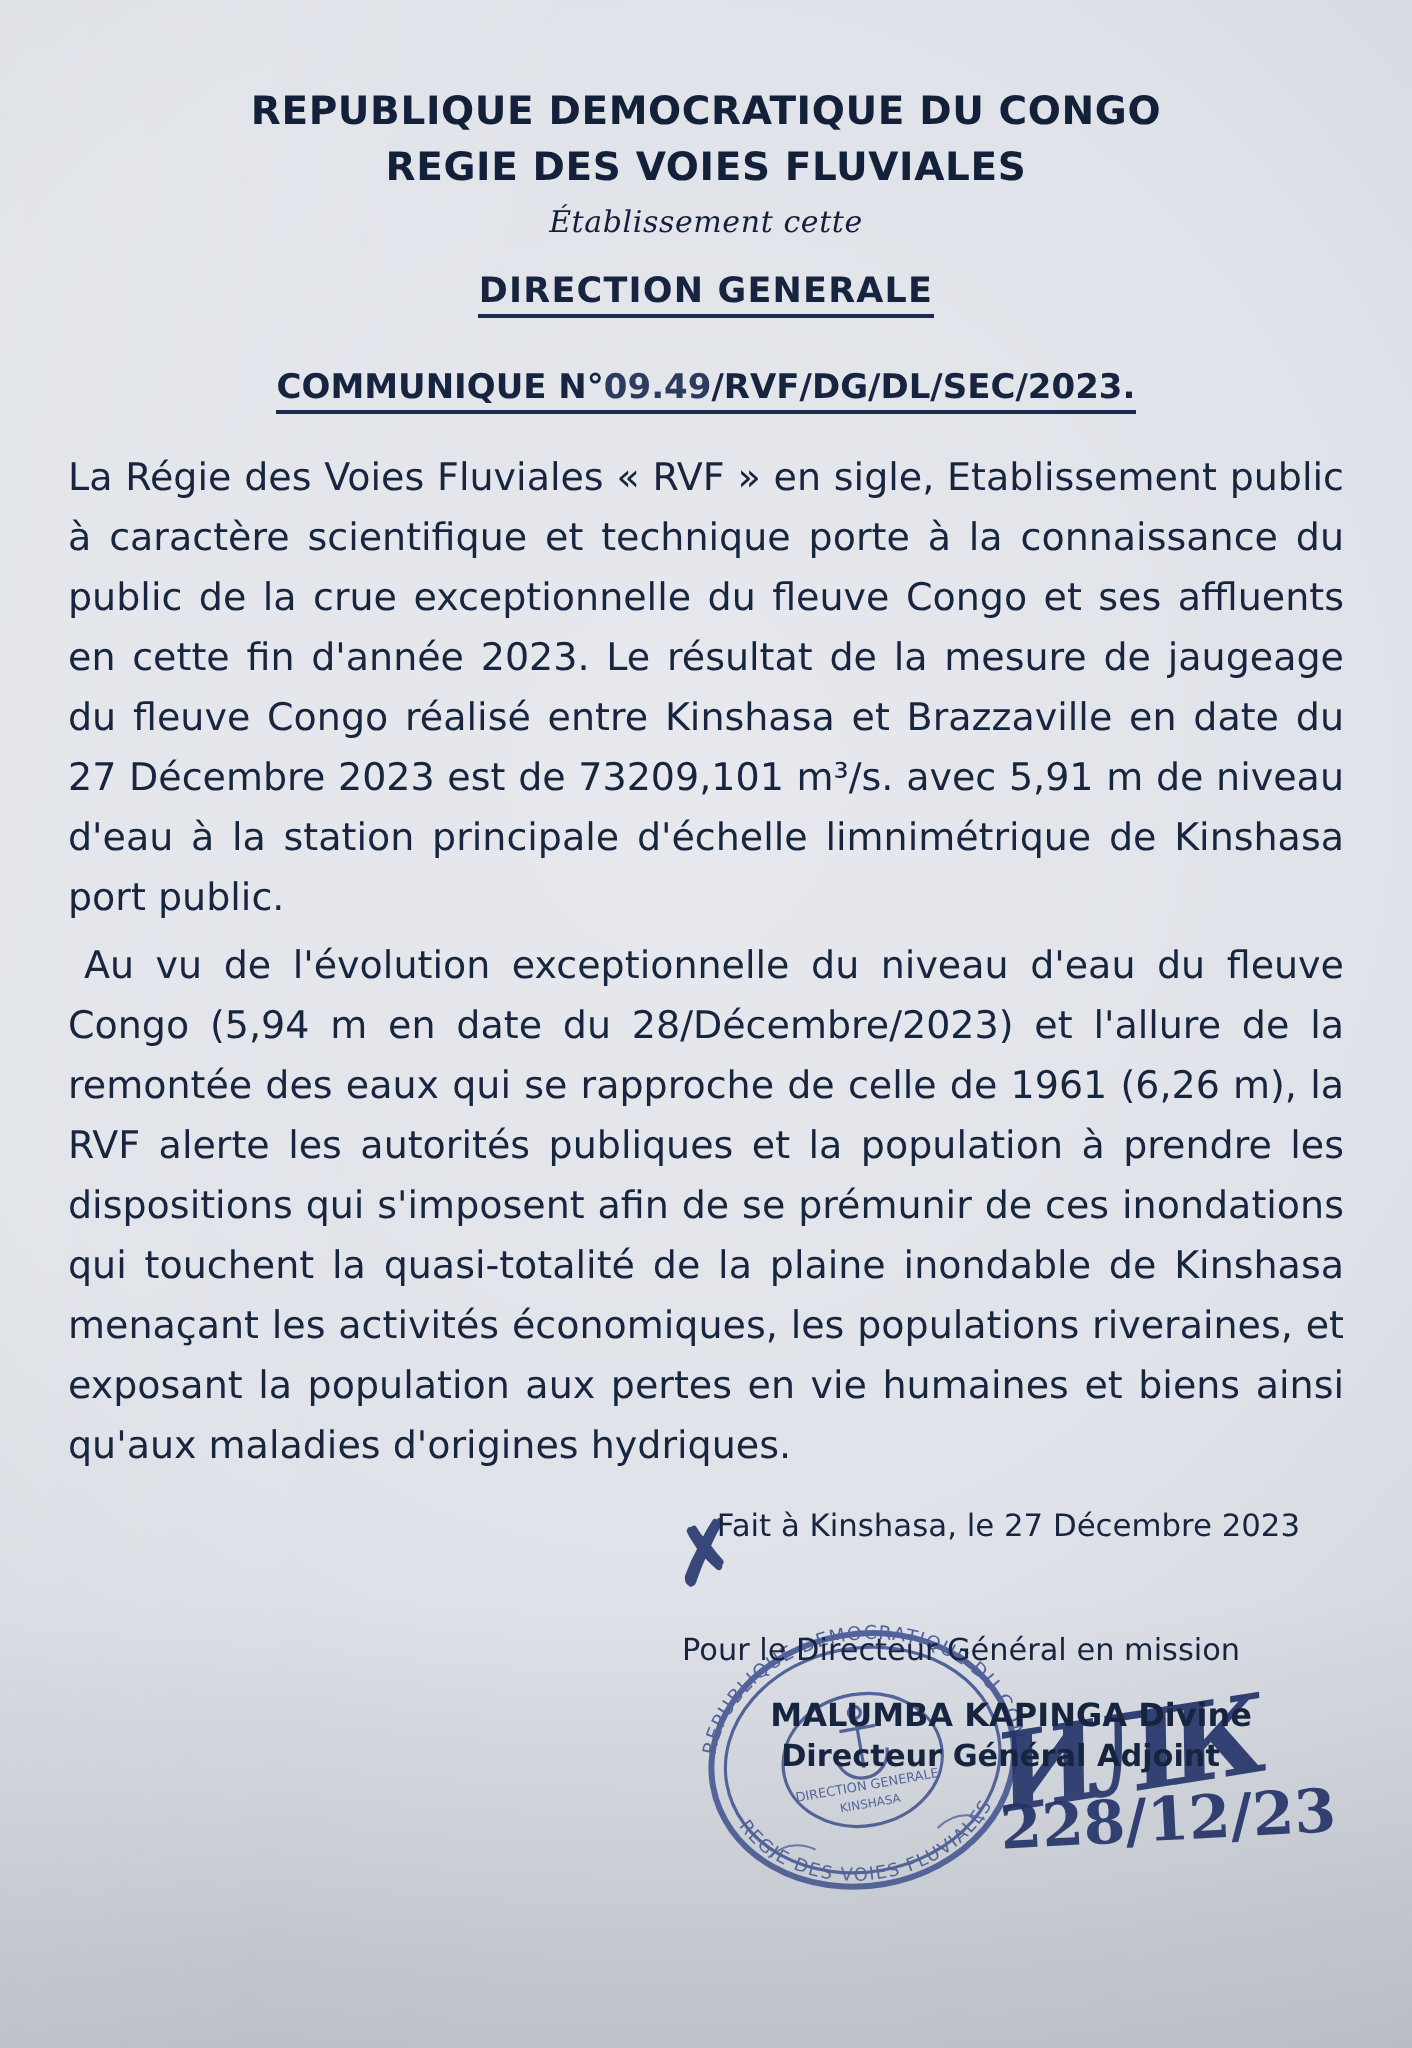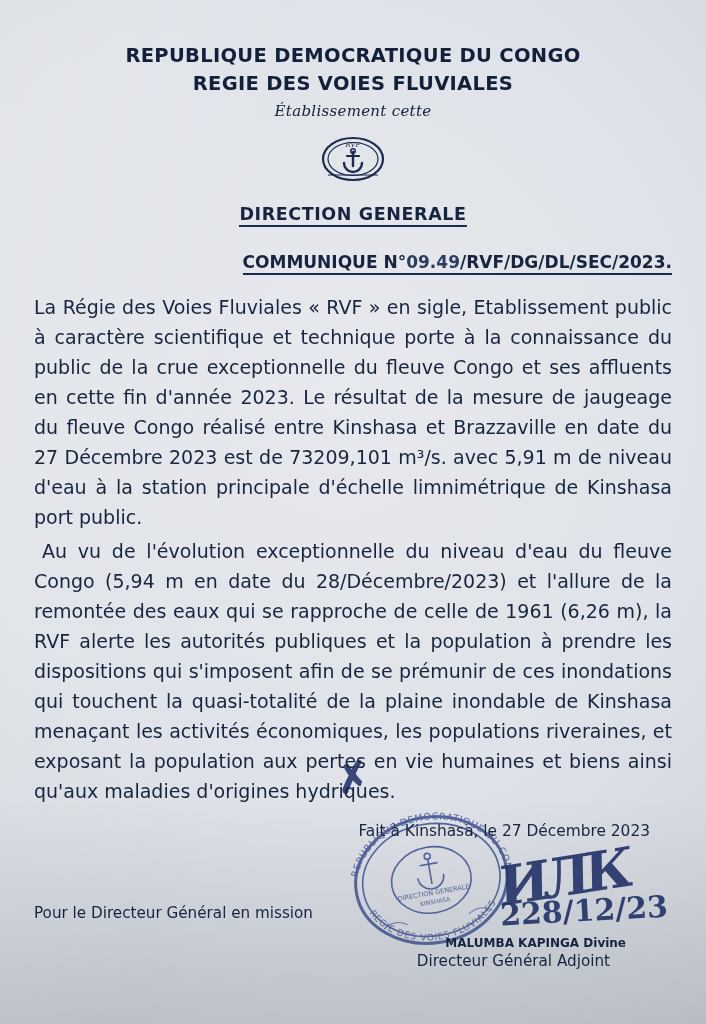--- a/index.html
+++ b/index.html
@@ -82,21 +82,21 @@
     font-weight: bold;
     letter-spacing: 0.6px;
   }
   .dirgen span.u {
     border-bottom: 2px solid #1b2b4d;
     padding-bottom: 1px;
   }
 
   .communique {
     margin-top: 28px;
-    text-align: right;
+    text-align: center;
     font-size: 17px;
     font-weight: bold;
   }
   .communique .u {
     border-bottom: 2px solid #1b2b4d;
     padding-bottom: 1px;
   }
   .communique .num {
     font-family: "DejaVu Sans", sans-serif;
     font-weight: bold;
@@ -120,38 +120,39 @@
 
   .place-date {
     margin-top: 16px;
     text-align: right;
     padding-right: 22px;
     font-size: 15.4px;
     color: #17253f;
   }
 
   .sig-line {
-    margin-top: 64px;
-    text-align: left;
+    margin-top: 44px;
+    text-align: right;
     padding-right: 52px;
     font-size: 15.2px;
     position: relative;
   }
   .sig-name {
     margin-top: 14px;
     text-align: right;
     padding-right: 46px;
-    font-size: 12px;
+    font-size: 16px;
     font-weight: bold;
   }
   .sig-title {
     margin-top: 2px;
     text-align: right;
     padding-right: 62px;
     font-size: 15.2px;
+    font-weight: bold;
   }
 
   
   .ink {
     position: absolute;
     color: #1c2c66;
     font-family: "DejaVu Serif", serif;
     pointer-events: none;
   }
   .paraph {
@@ -198,34 +199,20 @@
 <body>
 
 <div id="page">
 
   <div class="content">
 
     <div class="hdr hdr-l1">REPUBLIQUE DEMOCRATIQUE DU CONGO</div>
     <div class="hdr hdr-l2">REGIE DES VOIES FLUVIALES</div>
     <div class="hdr hdr-l3">Établissement cette</div>
 
-    <div class="emblem-wrap">
-      <div class="emblem">
-        <svg viewBox="0 0 78 58" width="78" height="58" aria-hidden="true">
-          <ellipse cx="39" cy="29" rx="30" ry="21" fill="none" stroke="#1b2b4d" stroke-width="2.2"></ellipse>
-          <ellipse cx="39" cy="29" rx="25" ry="16.5" fill="none" stroke="#1b2b4d" stroke-width="1.2"></ellipse>
-          <text x="39" y="17" font-size="7" text-anchor="middle" fill="#1b2b4d" font-family="DejaVu Serif, serif" font-style="italic">RVF</text>
-          <path d="M39 22 v14" stroke="#1b2b4d" stroke-width="2.4" stroke-linecap="round"></path>
-          <path d="M33 26 h12" stroke="#1b2b4d" stroke-width="2.2" stroke-linecap="round"></path>
-          <path d="M30 33 a9 9 0 0 0 18 0" fill="none" stroke="#1b2b4d" stroke-width="2.4" stroke-linecap="round"></path>
-          <circle cx="39" cy="21" r="2.2" fill="none" stroke="#1b2b4d" stroke-width="1.6"></circle>
-          <path d="M14 45 h50" stroke="#1b2b4d" stroke-width="1.2"></path>
-        </svg>
-      </div>
-    </div>
 
     <div class="dirgen">
       <span class="u">DIRECTION GENERALE</span>
     </div>
 
     <div class="communique">
       <span class="u">
         <span>COMMUNIQUE N°</span><span class="num">09.49</span><span>/RVF/DG/DL/SEC/2023.</span>
       </span>
     </div>

